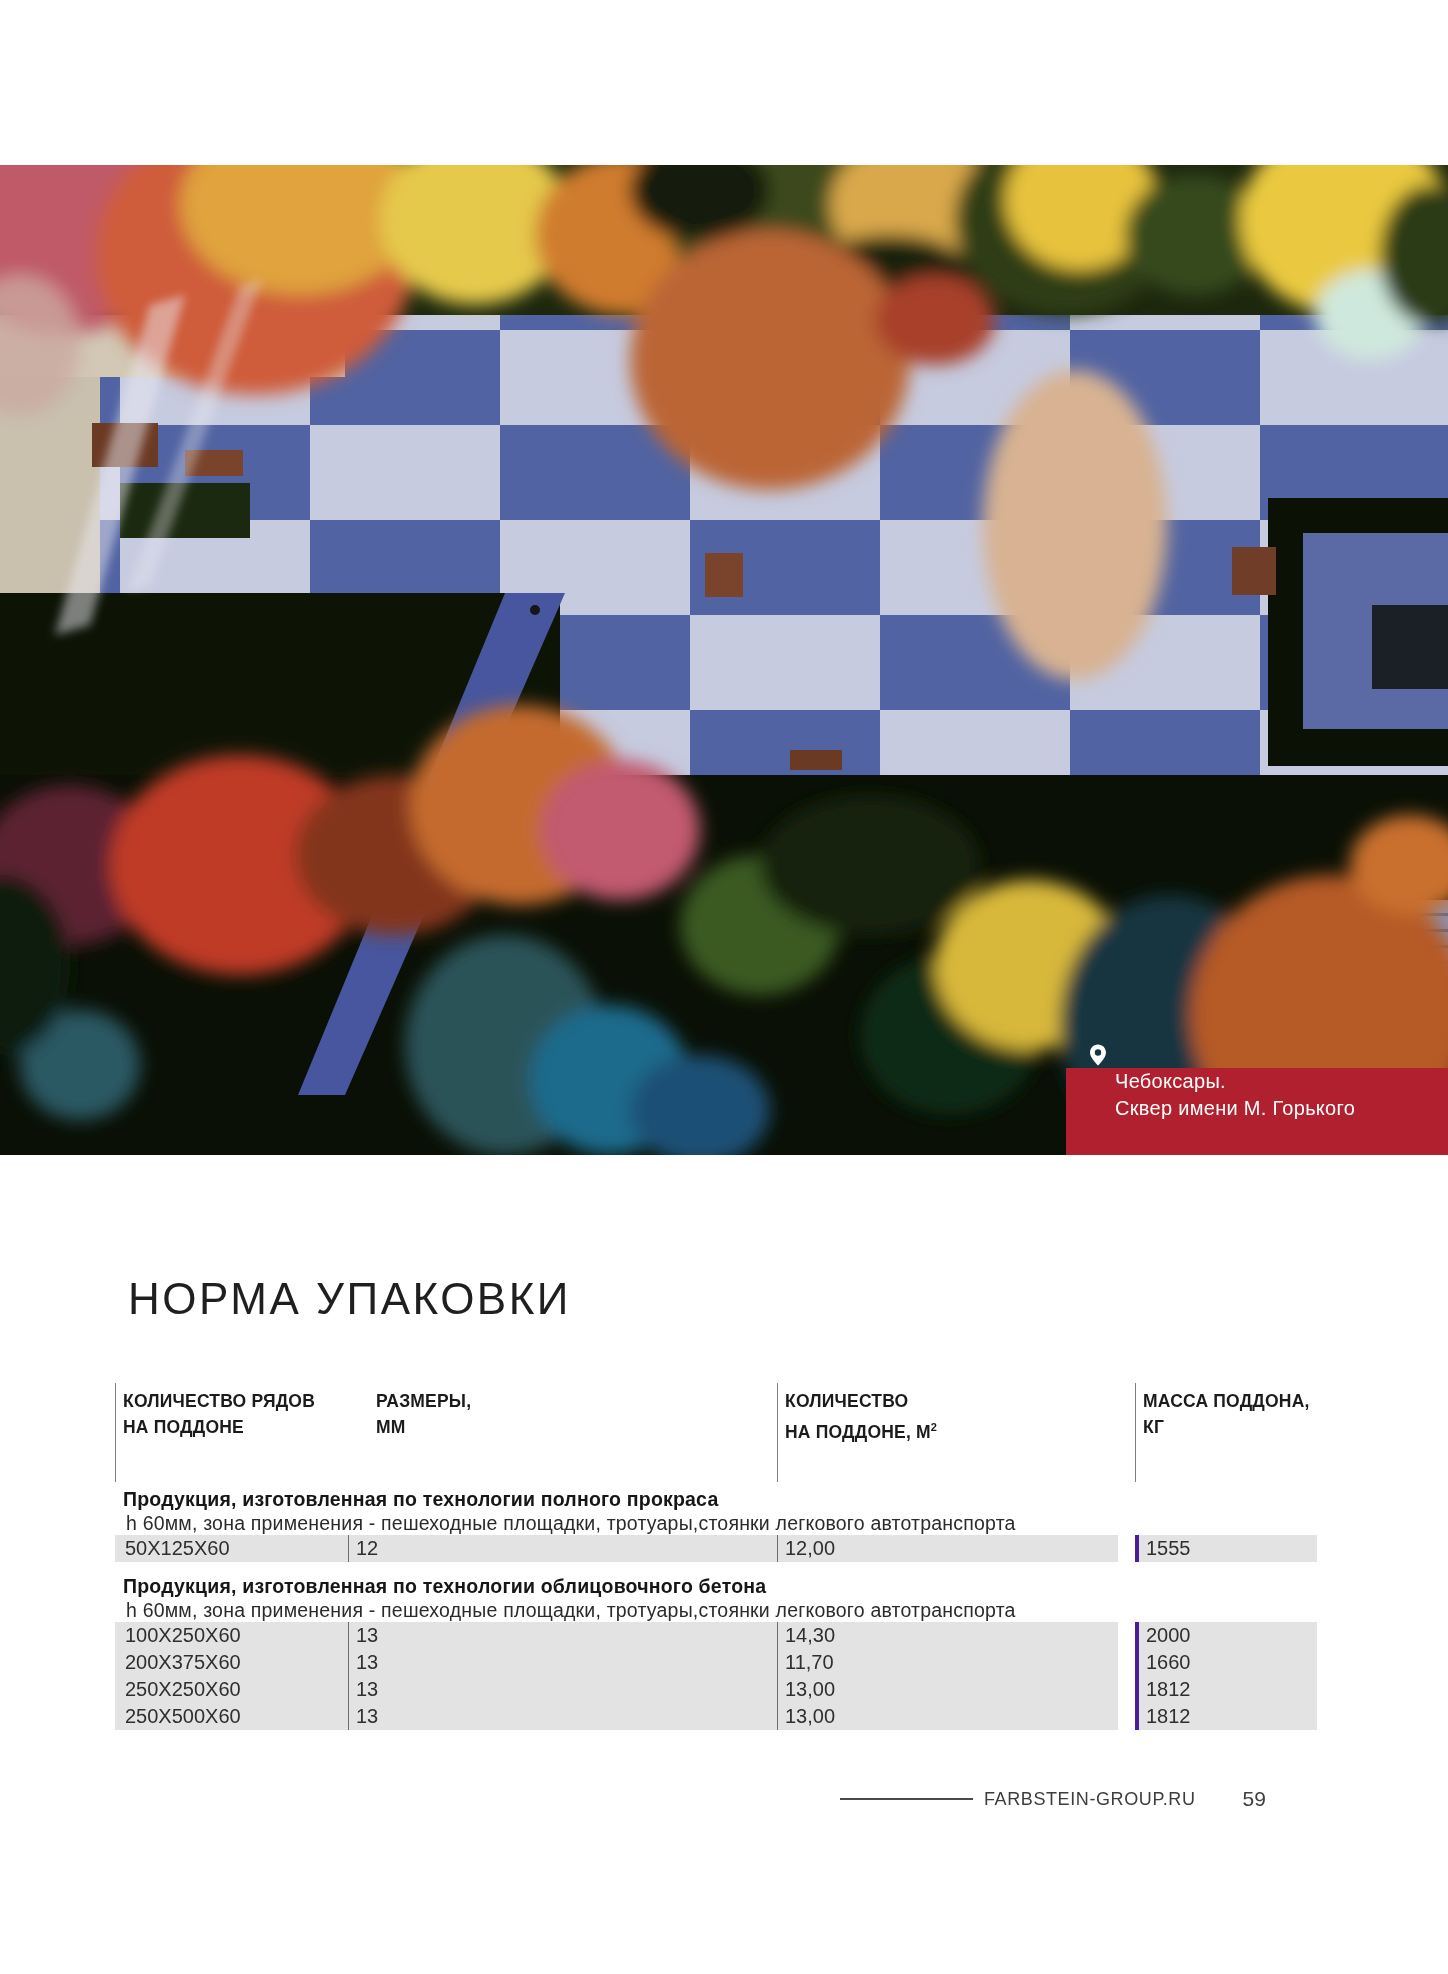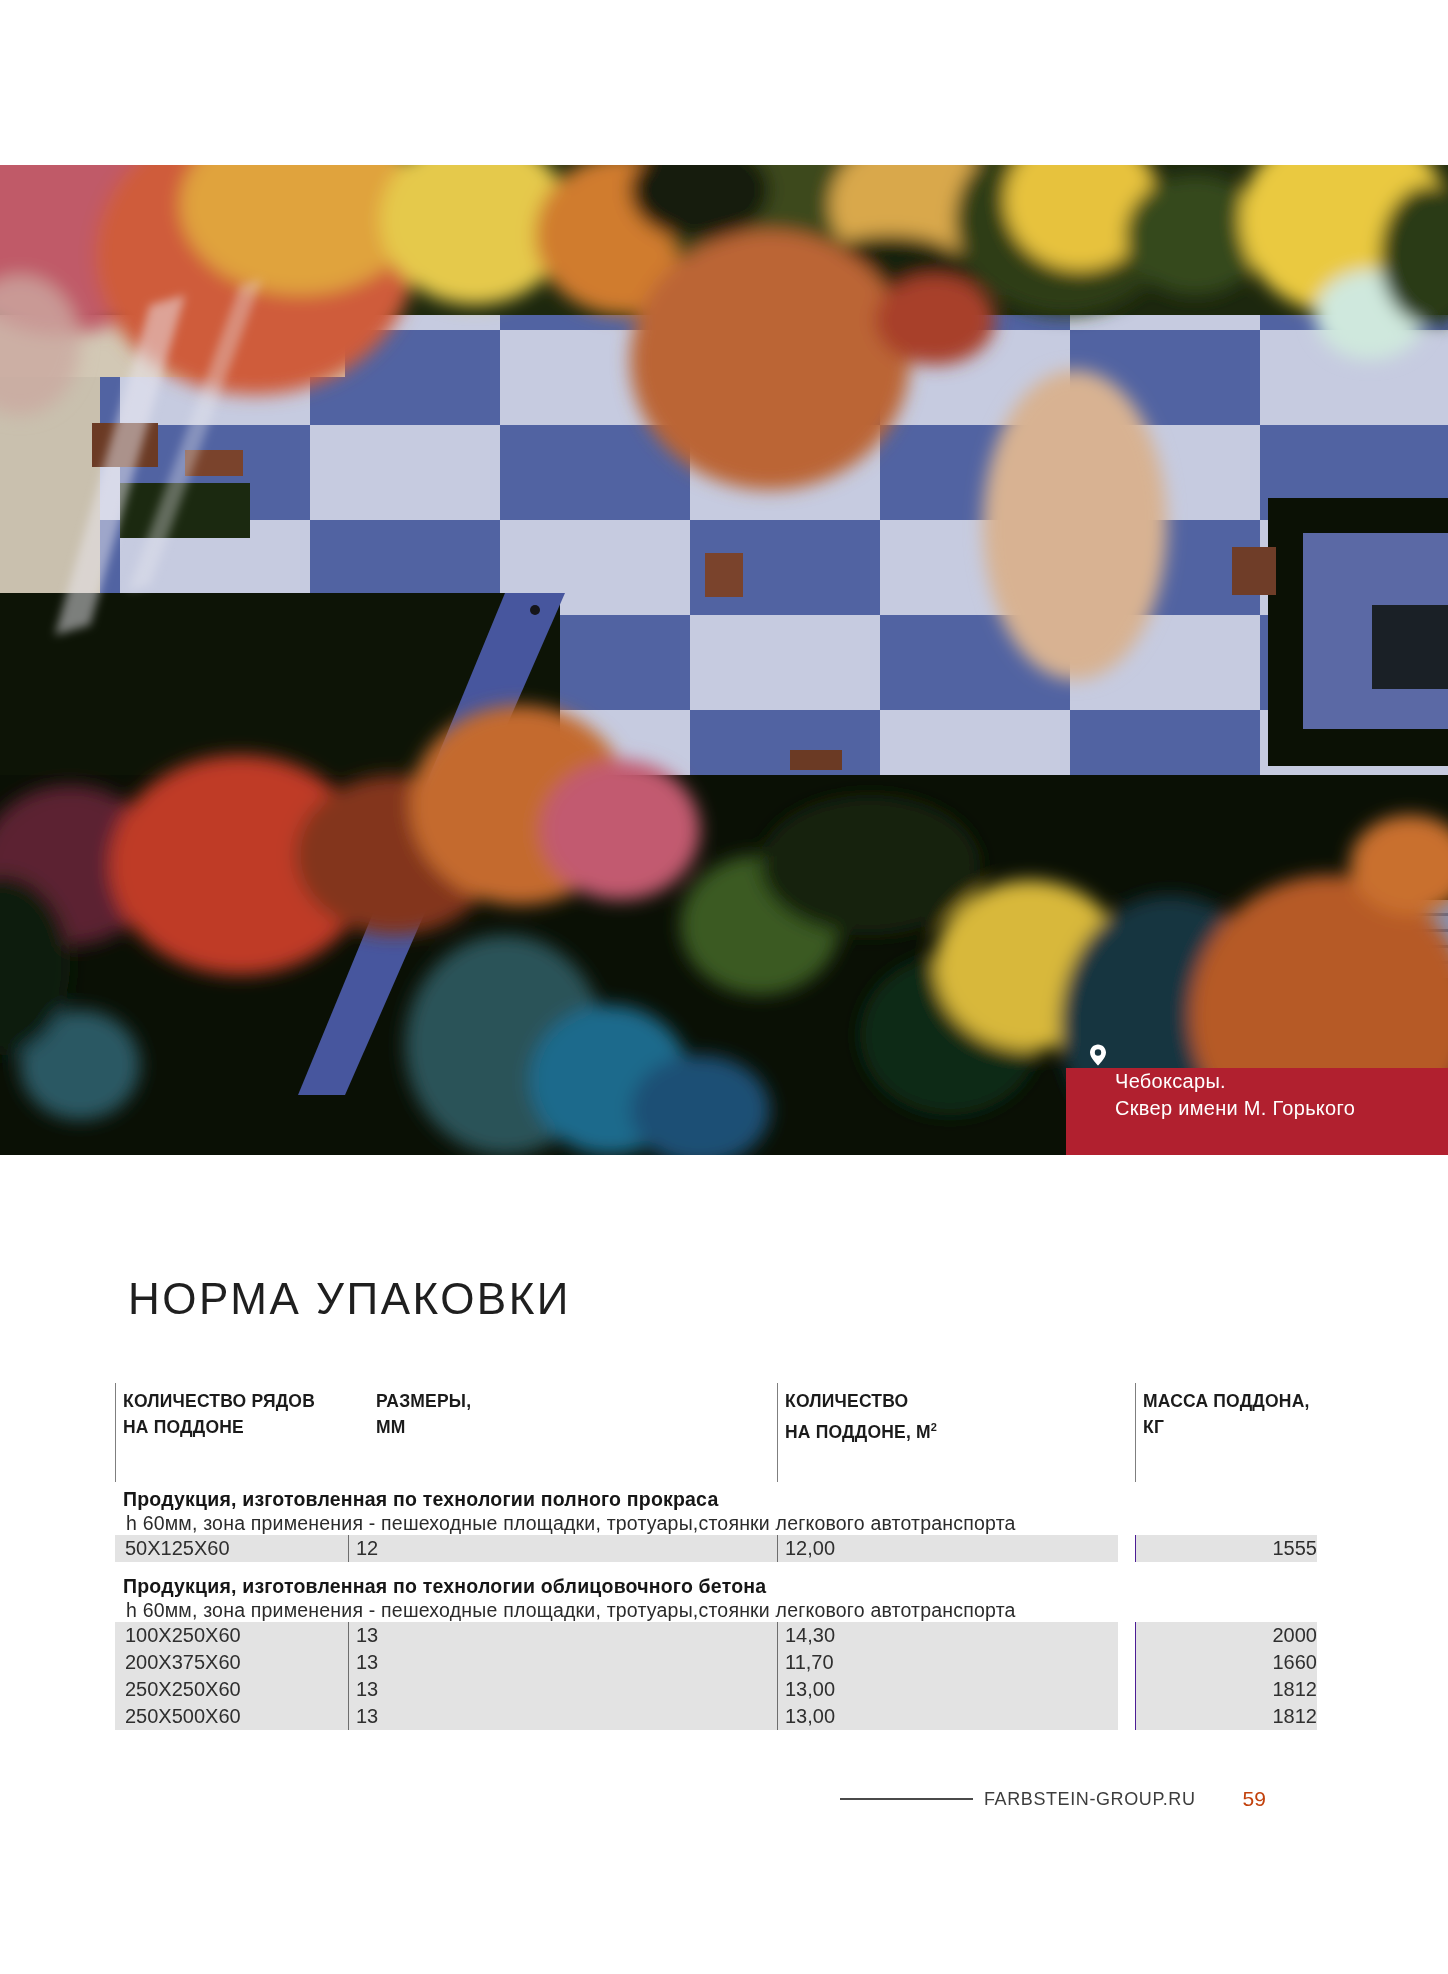--- a/index.html
+++ b/index.html
@@ -35,26 +35,26 @@
   .thead sup{font-size:11px;}
   .sec-title{margin:5px 0 0 8px;font-weight:700;font-size:19.5px;line-height:24px;letter-spacing:.2px;color:#161616;}
   .sec-sub{margin:0 0 0 11px;font-weight:400;font-size:19.5px;line-height:24px;letter-spacing:.2px;color:#2b2b2b;}
   .sec-title.second{margin-top:12px;}
   .rows{display:block;}
   .trow{display:grid;grid-template-columns:233px 429px 341px 17px 182px;height:27px;}
   .trow .cell{background:#e3e3e3;box-sizing:border-box;font-size:20px;line-height:27px;color:#2f2f2f;padding-left:7px;}
   .trow .cell.c1{padding-left:10px;}
   .trow .cell.c2,.trow .cell.c3{border-left:1px solid #6e6e6e;}
   .trow .gap{background:#ffffff;}
-  .trow .cell.c4{border-left:1px solid #4c1d95;text-align:right;}
+  .trow .cell.c4{border-left:4px solid #4c1d95;}
   
   .footer{position:absolute;left:840px;top:1785px;width:500px;height:28px;display:flex;align-items:center;}
   .footer .rule{width:133px;height:2px;background:#4a4a4a;}
   .footer .site{margin-left:11px;font-size:18px;letter-spacing:.6px;color:#3d3d3d;}
-  .footer .pageno{margin-left:47px;font-size:21px;color:#c2410c;}
+  .footer .pageno{margin-left:47px;font-size:21px;color:#404040;}
 </style>
 </head>
 <body>
 
 <div class="photo">
   <svg class="scene" width="1448" height="990" viewBox="0 0 1448 990">
     <defs>
       <pattern id="stairs" width="380" height="190" patternUnits="userSpaceOnUse" patternTransform="translate(-70,-25)">
         <rect width="380" height="190" fill="#c6cbe0"></rect>
         <rect x="0" y="0" width="190" height="95" fill="#5163a2"></rect>

